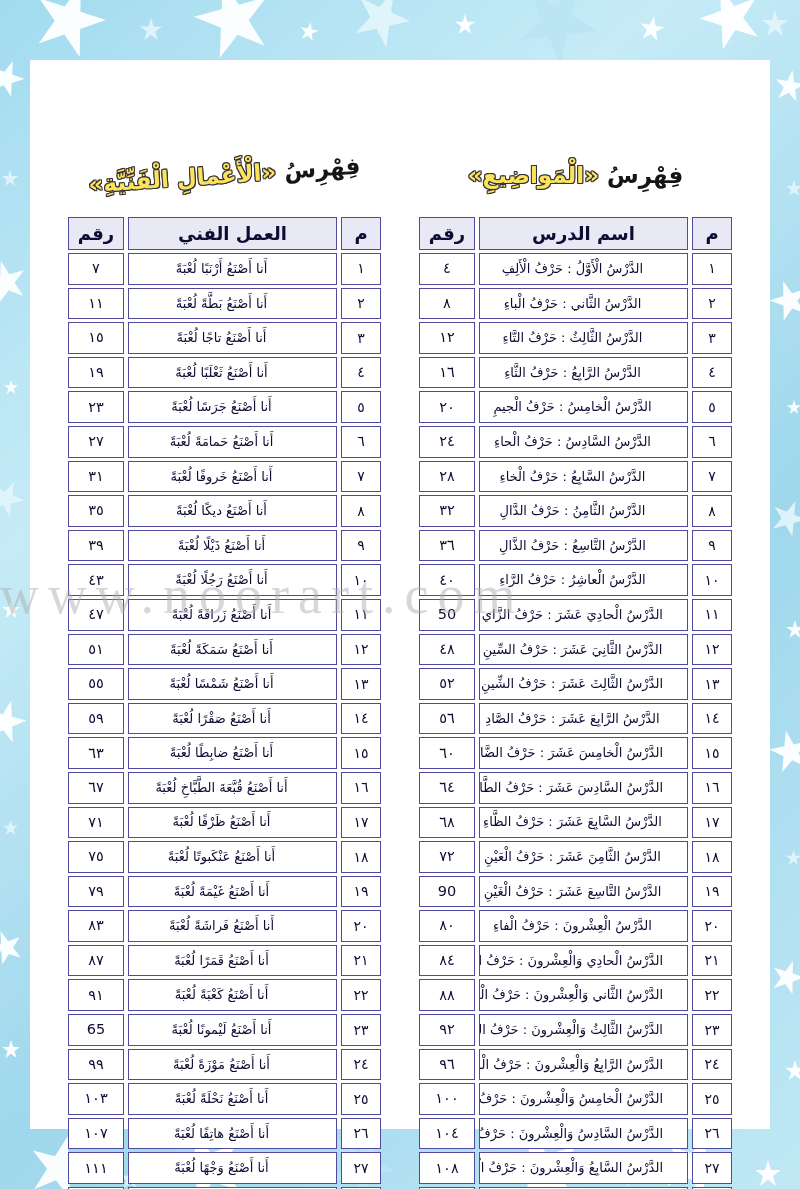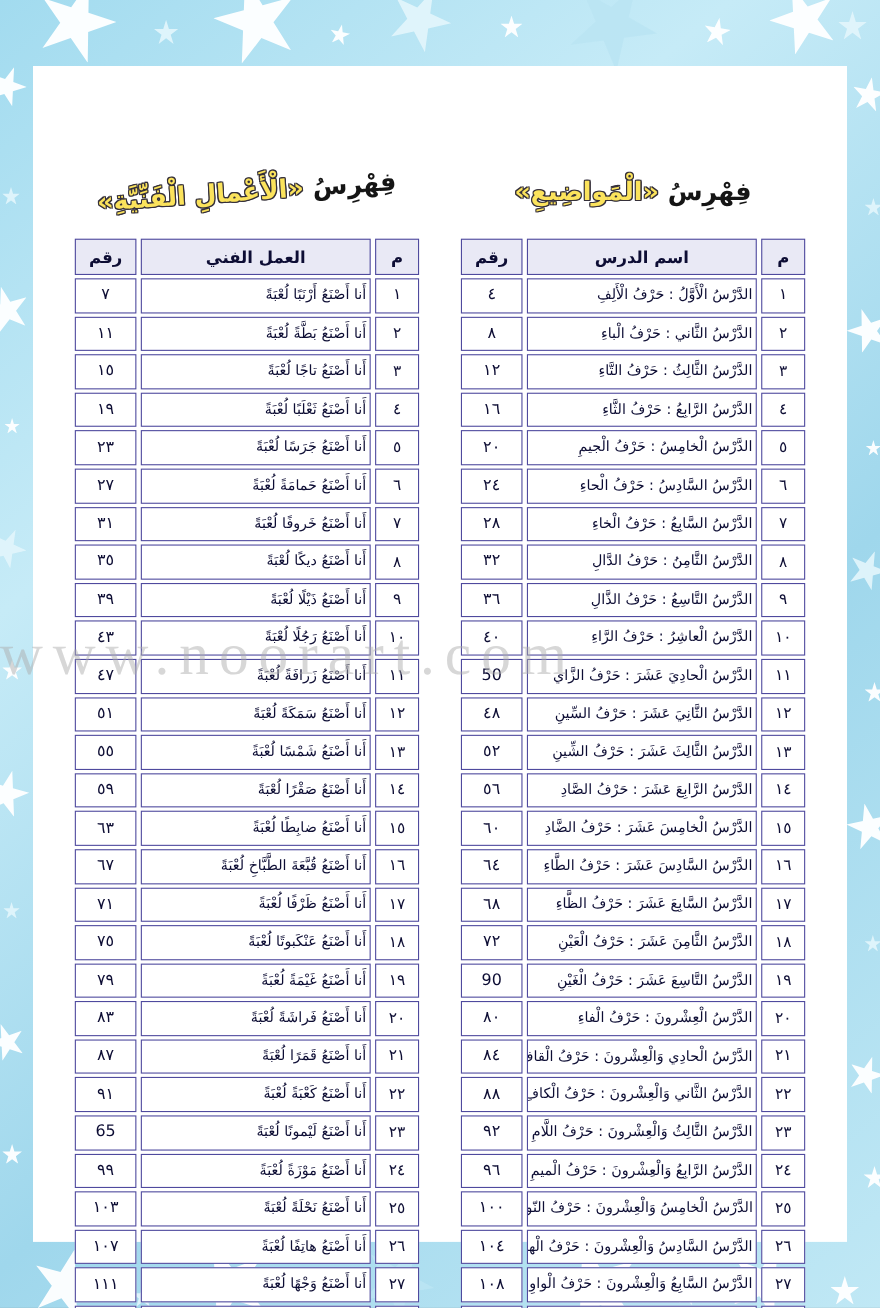--- a/index.html
+++ b/index.html
@@ -30,25 +30,25 @@
   .col { flex:1; min-width:0; }
   .subhead {
     height:78px; display:flex; align-items:center; justify-content:center;
     gap:8px; font-size:23px; font-weight:bold; color:#151515; white-space:nowrap;
   }
   .subhead .head-inner { display:flex; gap:8px; align-items:center; }
   .crafts .head-inner { transform:rotate(-4deg); }
   table { width:100%; border-collapse:separate; border-spacing:4px 3px; direction:rtl; table-layout:fixed; }
   col.c-idx { width:40px; } col.c-pg { width:56px; }
   th, td { border:1.6px solid #4f4a9e; background:#fff; color:#0d0d34; overflow:hidden; }
-  th { background:#e9e9f5; height:31px; font-size:15px; font-weight:bold; text-align:center; padding:0 2px; }
+  th { background:#e9e9f5; height:31px; font-size:18px; font-weight:bold; text-align:center; padding:0 2px; }
   td { height:27.6px; line-height:1.05; }
   td.idx { text-align:center; font-size:14px; }
   td.pg  { text-align:center; font-size:14.5px; }
-  td.name { text-align:right; font-size:13px; padding:0 3px 0 2px; white-space:nowrap; }
+  td.name { text-align:center; font-size:13px; padding:0 24px 0 2px; white-space:nowrap; }
   .watermark {
     position:absolute; top:564px; left:0; width:100%; z-index:5;
     text-align:left; font-family:Liberation Serif, serif; font-size:54px;
     color:rgba(172,172,172,0.48); letter-spacing:9px; white-space:nowrap; pointer-events:none;
   }
   .folio {
     position:absolute; top:1132px; left:0; width:100%; z-index:3;
     text-align:center; font-size:30px; font-weight:bold; color:#d22a57;
   }
 </style>

